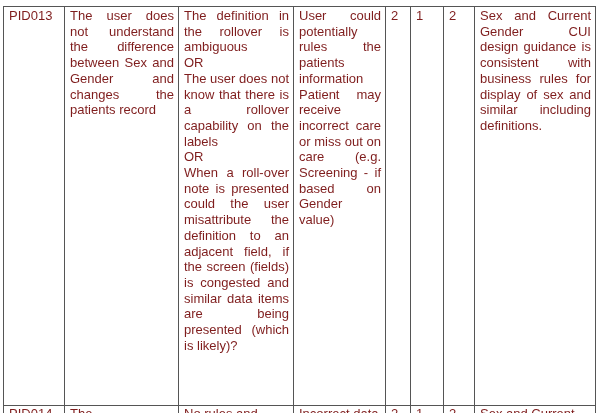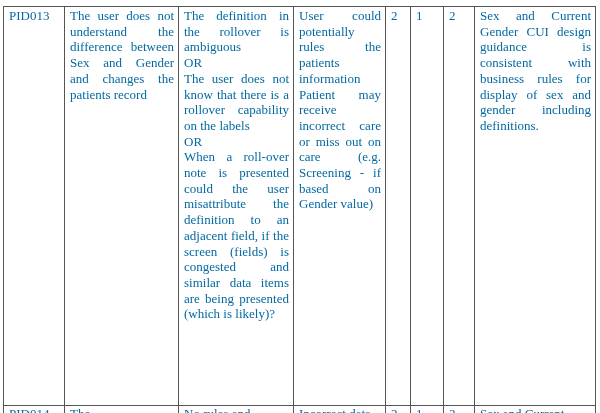--- a/index.html
+++ b/index.html
@@ -1,18 +1,18 @@
 <!DOCTYPE html>
 <html><head>
   <meta charset="utf-8">
   <style>
     html, body { margin: 0; padding: 0; background: #ffffff; }
     body { width: 600px; height: 413px; overflow: hidden; position: relative; font-family: "Liberation Sans", sans-serif; }
     .tbl { position: absolute; left: 3px; top: 6px; border-collapse: collapse; table-layout: fixed; }
-    .tbl td { border: 1px solid #555; vertical-align: top; padding: 1px 4px 0 5px; font-size: 13px; line-height: 15.7px; color: #0369a1; font-family: Liberation Serif, serif; }
+    .tbl td { border: 1px solid #555; vertical-align: top; padding: 1px 4px 0 5px; font-size: 13px; line-height: 15.7px; color: #7f1d1d; }
     .just { text-align: justify; text-align-last: left; margin-left: 40px; }
     .num { text-align: left; padding-left: 6px; }
     .r1 td { height: 397px; }
     .r2 td { height: 10px; overflow: hidden; }
     .cell-inner { white-space: pre-line; }
     .tiny { font-size: 13px; line-height: 13px; overflow: hidden; height: 8px; display: block; position: relative; top: 0; }
   </style>
 </head>
 <body>
 
@@ -35,21 +35,21 @@
           <div class="cell-inner">The definition in the rollover is ambiguous
 OR
 The user does not know that there is a rollover capability on the labels
 OR
 When a roll-over note is presented could the user misattribute the definition to an adjacent field, if the screen (fields) is congested and similar data items are being presented (which is likely)?</div>
         </td>
     <td class="just"><span>User could potentially rules the patients information Patient may receive incorrect care or miss out on care (e.g. Screening - if based on Gender value)</span></td>
     <td class="num"><span>2</span></td>
     <td class="num"><span>1</span></td>
     <td class="num"><span>2</span></td>
-    <td class="just"><span>Sex and Current Gender CUI design guidance is consistent with business rules for display of sex and gender including definitions.</span></td>
+    <td class="just"><span>Sex and Current Gender CUI design guidance is consistent with business rules for display of sex and similar including definitions.</span></td>
   </tr>
   <tr class="r2">
     <td>
           <span class="tiny">PID014</span>
         </td>
     <td>
           <span class="tiny">The</span>
         </td>
     <td>
           <span class="tiny">No rules and</span>

